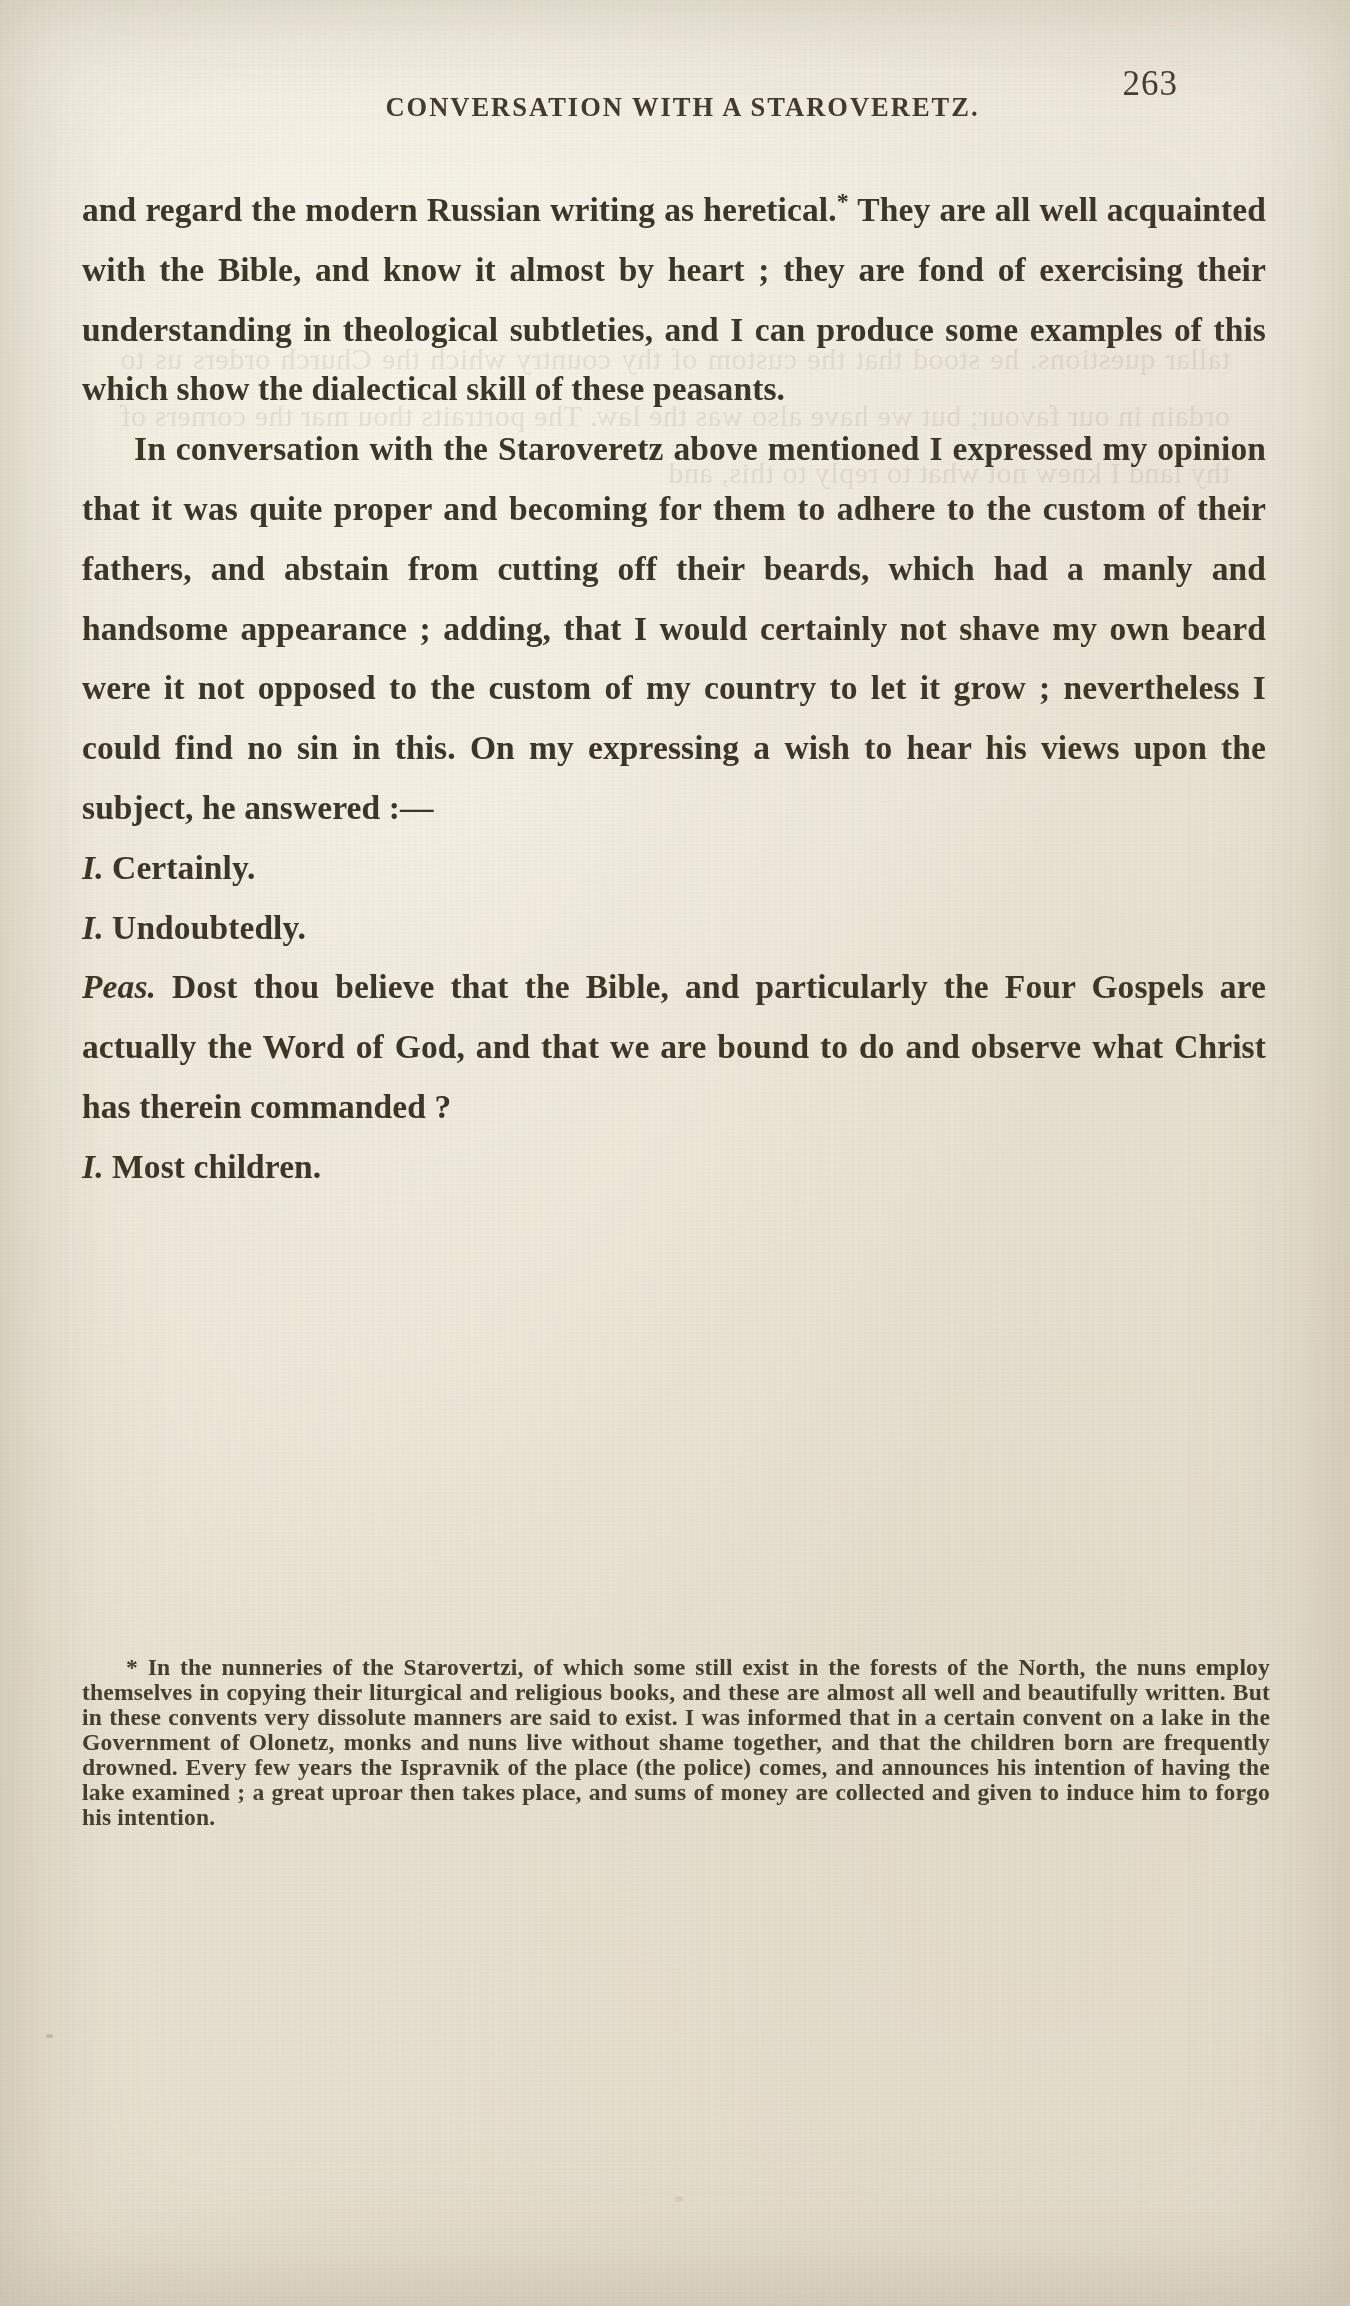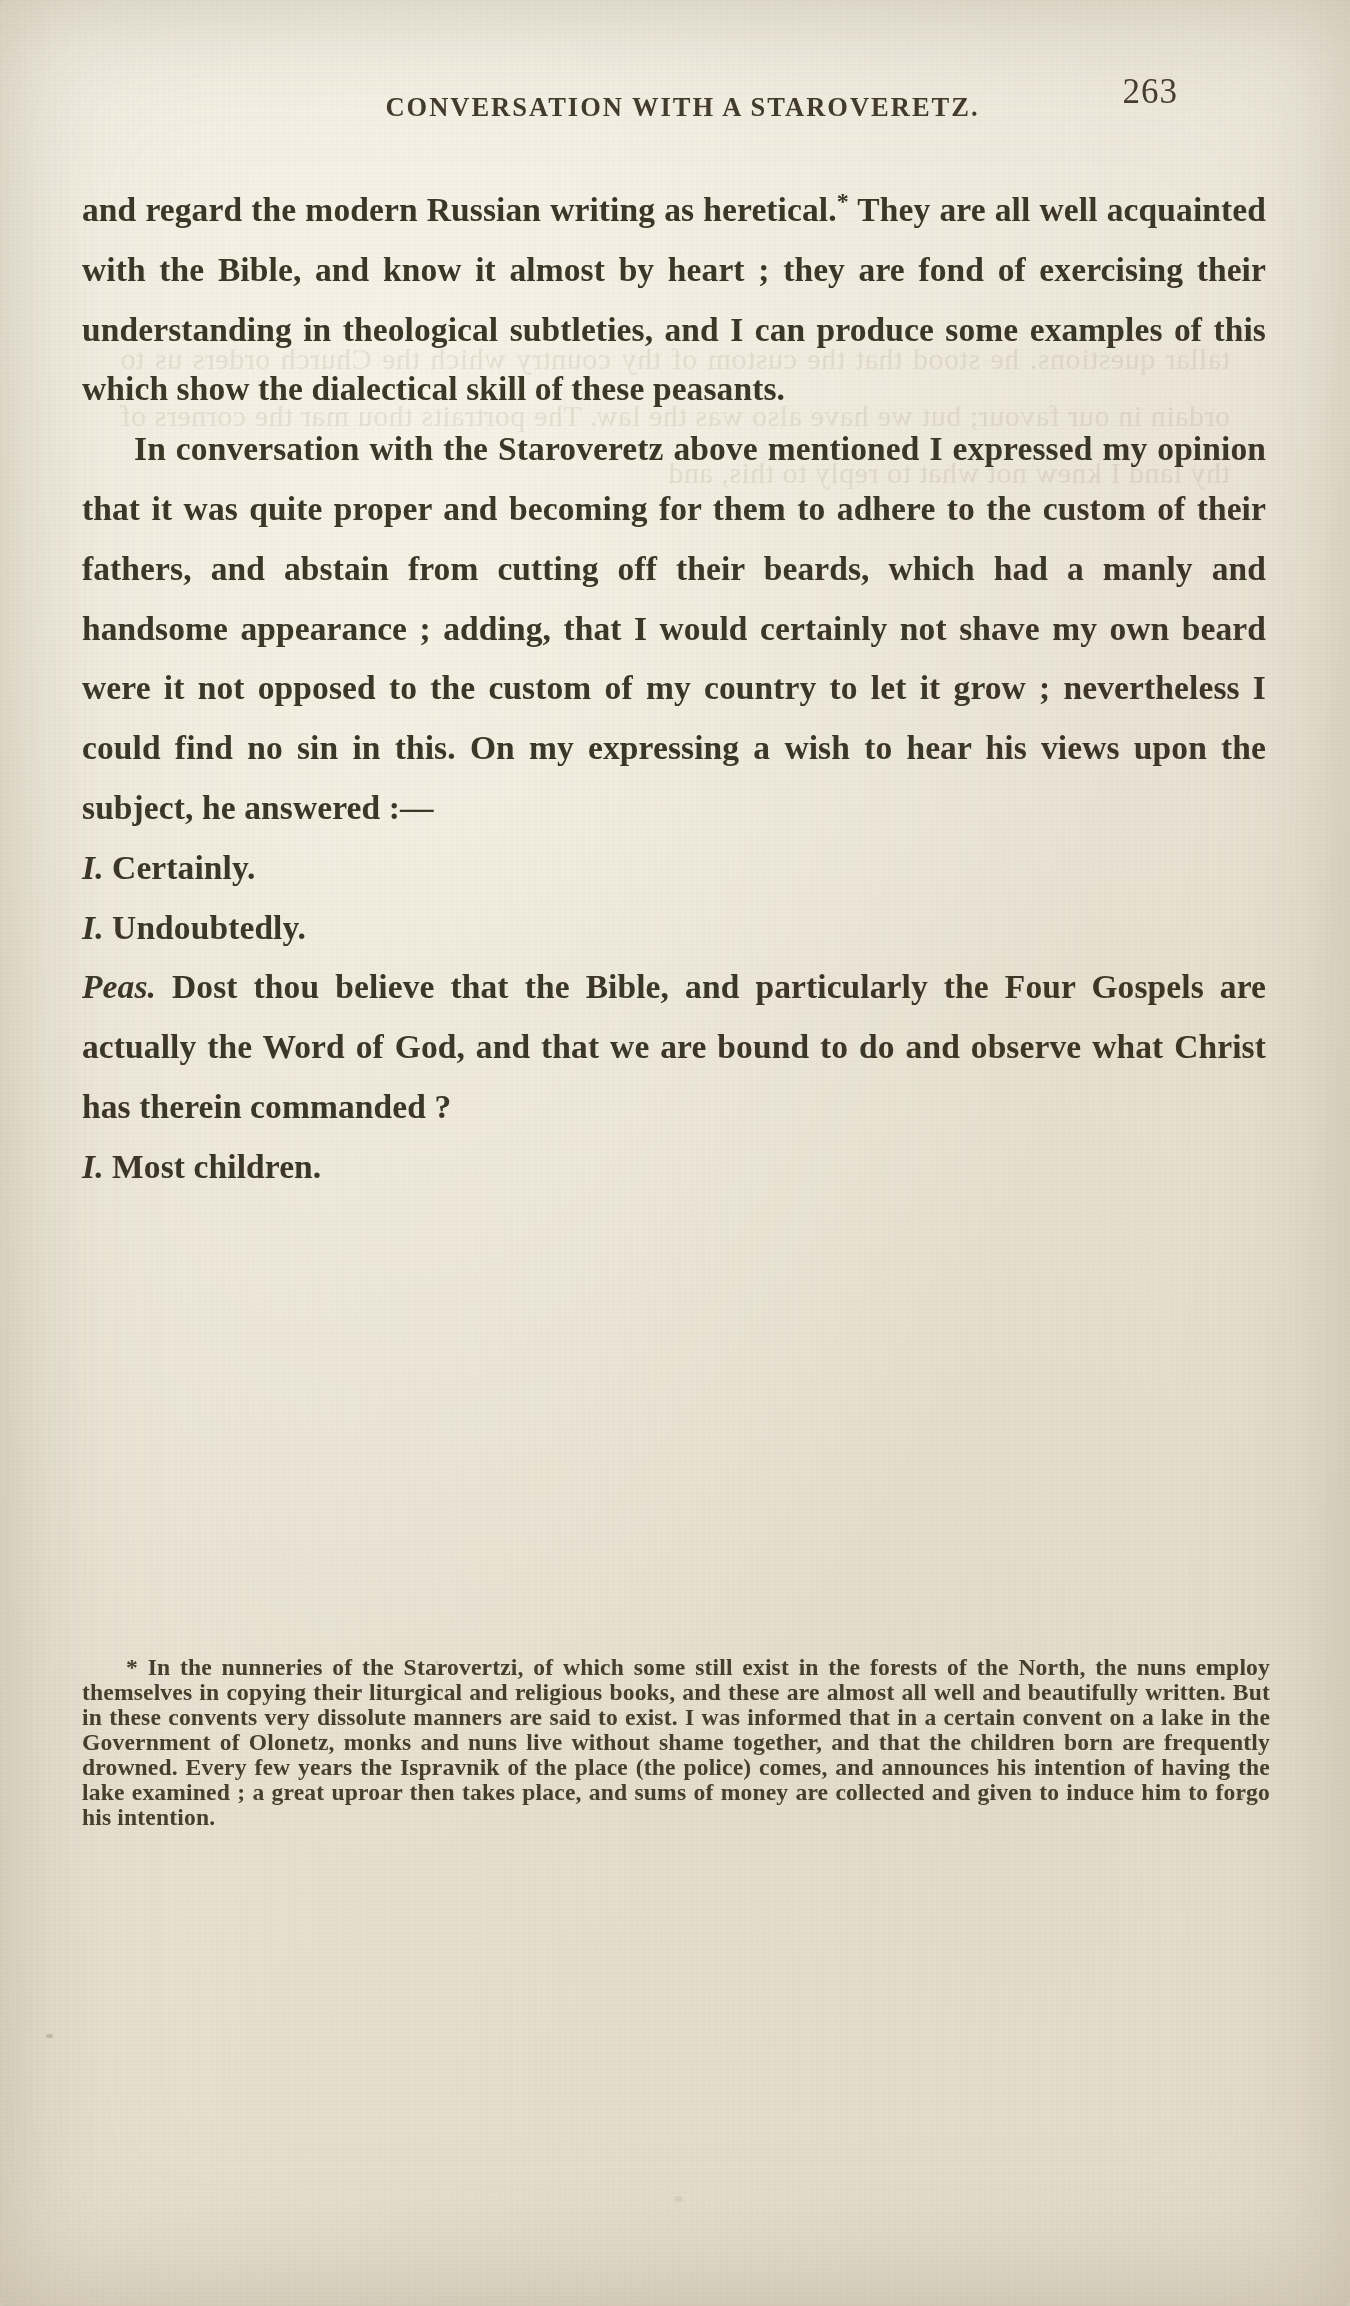--- a/index.html
+++ b/index.html
@@ -79,21 +79,21 @@
     font-variant: small-caps;
     font-size: 26.5px;
     letter-spacing: 2.0px;
     color: #433c2c;
     white-space: nowrap;
     font-weight: 600;
   }
   .page-number {
     position: absolute;
     right: 172px;
-    top: 72px;
+    top: 64px;
     font-size: 35px;
     color: #453e2e;
     letter-spacing: 1px;
   }
 
   .body-text {
     position: absolute;
     top: 180px;
     left: 82px;
     width: 1184px;

